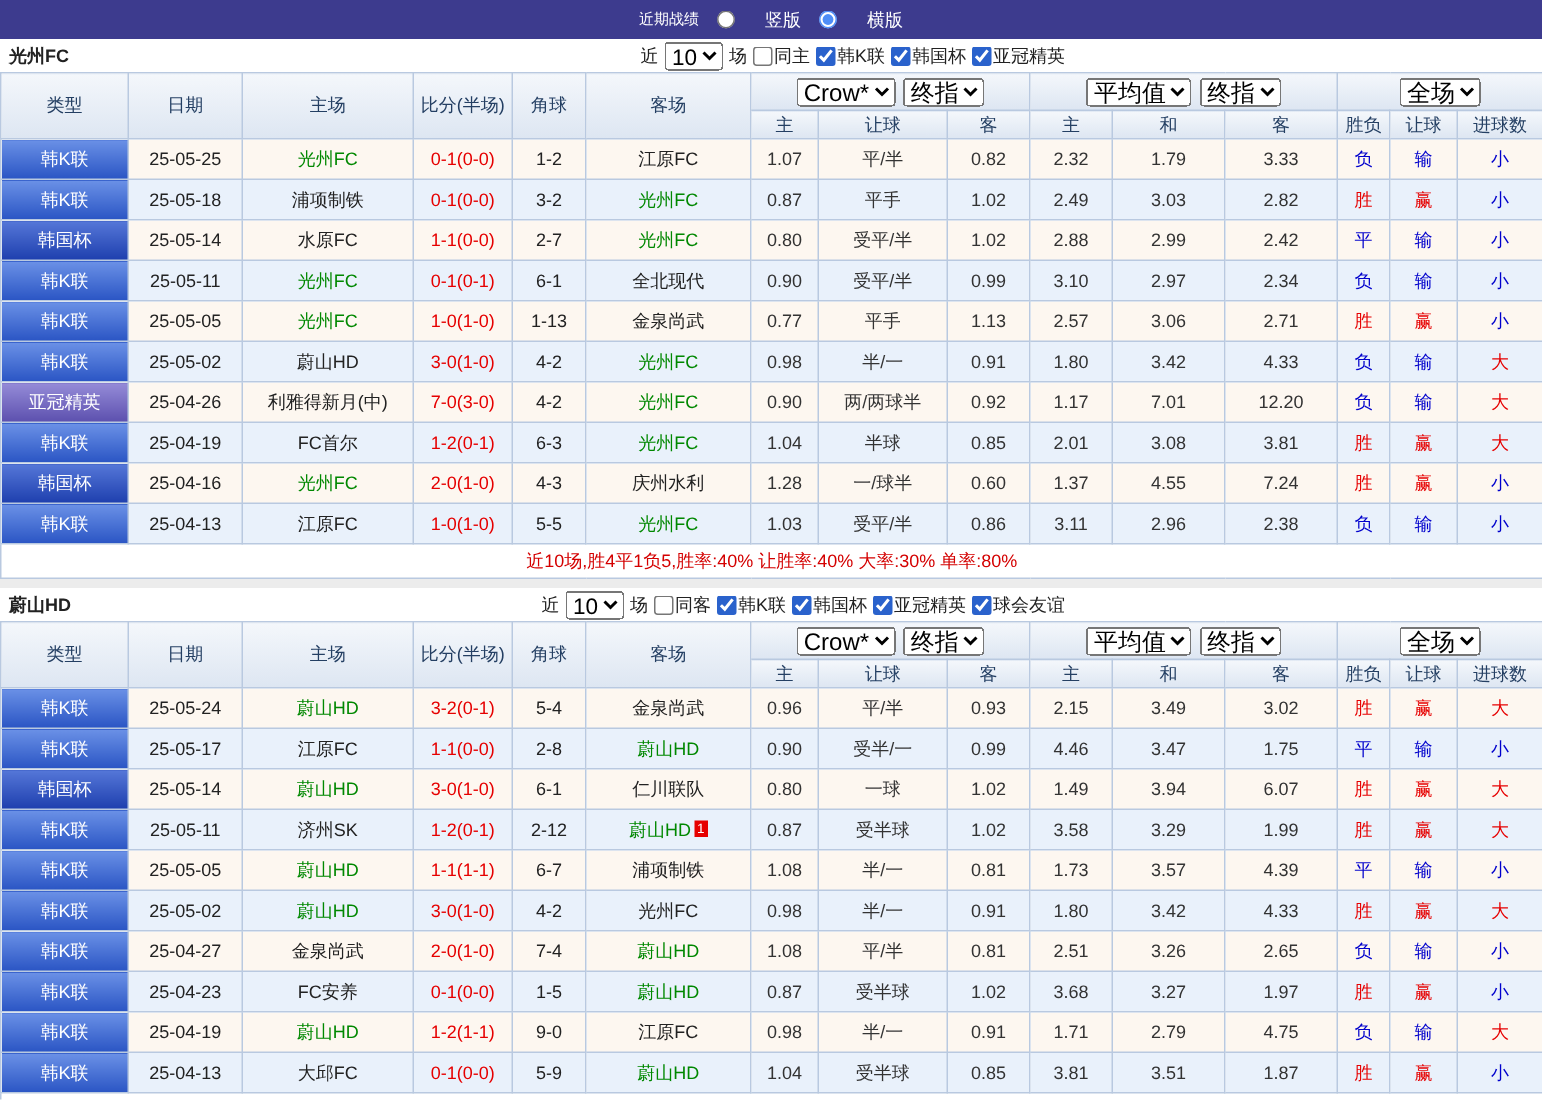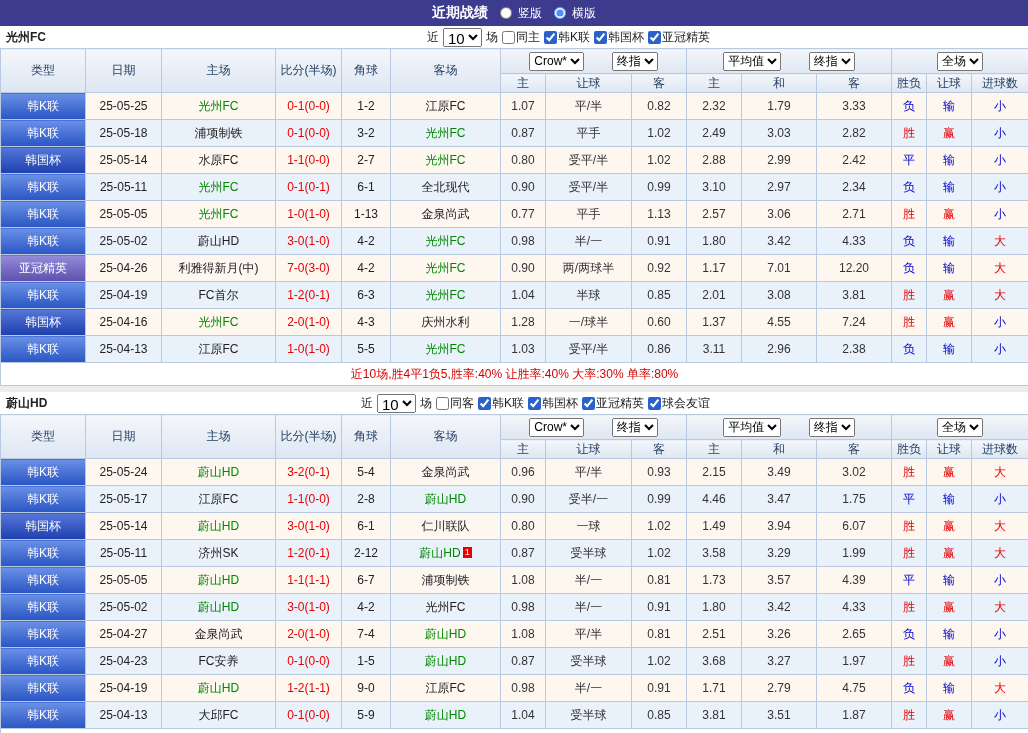--- a/index.html
+++ b/index.html
@@ -1,33 +1,33 @@
 <!DOCTYPE html>
 <html style="--bar_bg: #3d3b8e; --row_odd: #fdf7f0; --row_even: #e9f1fb; --focus_green: #008800; --score_red: #e60000; --res_red: #e60000; --res_blue: #0000cc; --summary_red: #d40000;"><head>
 <meta charset="utf-8">
 <style>
   html,body{margin:0;padding:0}
   body{width:1028px;font-family:"Liberation Sans","DejaVu Sans",sans-serif;background:#fff;color:#222;font-size:12px}
   .page{width:1028px;height:733px;overflow:hidden;display:flex;flex-direction:column}
   .topbar{height:26px;background:var(--bar_bg,#3d3b8e);display:flex;align-items:center;justify-content:center;gap:12px;color:#fff;flex:0 0 auto}
-  .bar-title{font-weight:bold;font-size:14px}
-  .radio-opt{display:inline-flex;align-items:center;gap:6px;cursor:pointer}
+  .bar-title{font-weight:normal;font-size:10px}
+  .radio-opt{display:inline-flex;align-items:center;gap:20px;cursor:pointer}
   .radio-opt input{width:12px;height:12px;accent-color:#4f8ef7;margin:0}
   .section-head{height:22px;display:flex;align-items:center;padding:0 6px;background:#fff;flex:0 0 auto}
   .team-name{font-weight:bold}
   .filters{margin-left:auto;margin-right:312px;display:flex;align-items:center;gap:4px;white-space:nowrap}
   .filters .chk{display:inline-flex;align-items:center;gap:1px;margin-left:0;cursor:pointer}
   .filters input[type="checkbox"]{width:13px;height:13px;accent-color:#2a62cc;margin:0}
   .count-select{height:19px;font-size:15px}
   table.stats{width:1028px;table-layout:fixed;border-collapse:collapse;flex:0 0 auto}
   .stats th,.stats td{border:1px solid #b9c9e0;text-align:center;white-space:nowrap;overflow:hidden;padding:0;font-size:12px}
   .stats thead th{background:linear-gradient(180deg,#f4f7fb,#dde6f2);color:#243f63;font-weight:normal}
   .sel-row th{height:24px}
   .lbl-row th{height:18px}
-  .grp select{height:19px;font-size:12px;margin:0 12px;max-width:72px}
+  .grp select{height:19px;font-size:16px;margin:0 1px;max-width:72px}
   .stats tbody td{height:26px}
   .stats tbody tr:nth-child(odd){background:var(--row_odd,#fdf7f0)}
   .stats tbody tr:nth-child(even){background:var(--row_even,#e9f1fb)}
   .type-cell{color:#fff}
   .t-kl{background:linear-gradient(180deg,#6a90e6,#2a55c4)}
   .t-cup{background:linear-gradient(180deg,#5577d8,#1e3fae)}
   .t-acl{background:linear-gradient(180deg,#958bd8,#5c50ae)}
   .c-team.focus{color:var(--focus_green,#008800)}
   .c-score{color:var(--score_red,#e60000)}
   .c-odd,.c-hcap{color:#333}

